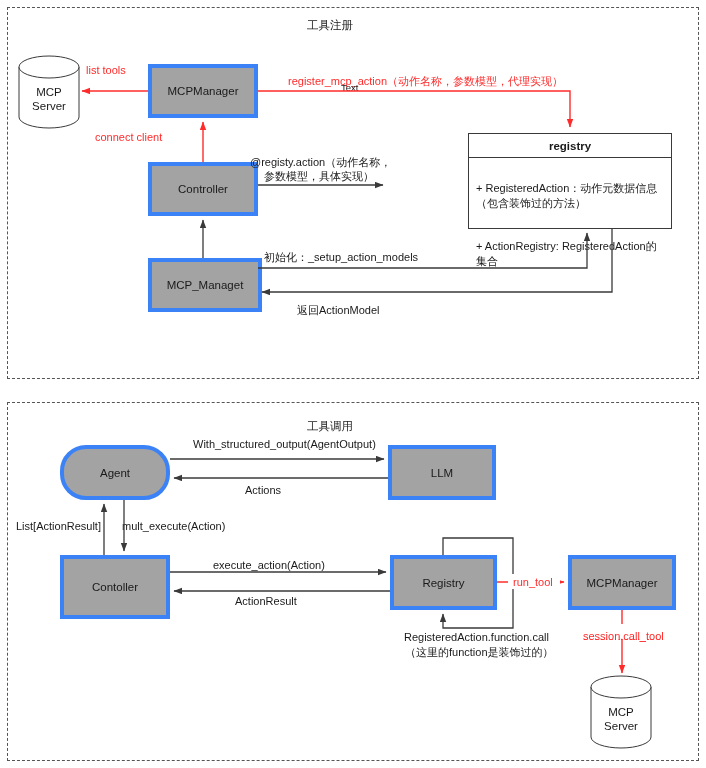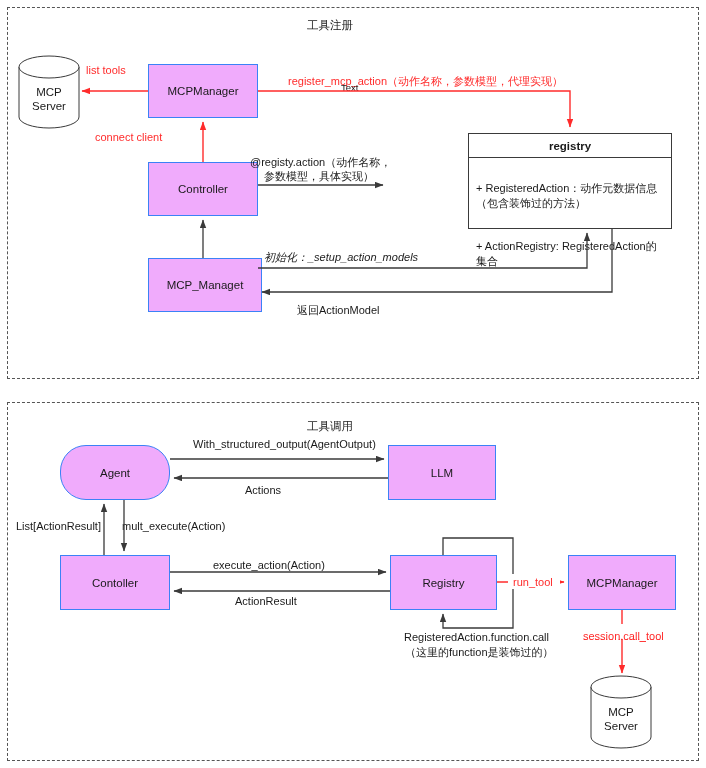--- a/index.html
+++ b/index.html
@@ -2,21 +2,21 @@
 <html><head>
 <meta charset="utf-8">
 <style>
   html,body{margin:0;padding:0;background:#ffffff;}
   body{width:706px;height:768px;position:relative;
        font-family:"Liberation Sans","DejaVu Sans",sans-serif;color:#1a1a1a;}
   .panel{position:absolute;border:1px dashed #555;box-sizing:border-box;background:#fff;}
   #panel-registration{left:7px;top:7px;width:692px;height:372px;}
   #panel-invocation{left:7px;top:402px;width:692px;height:359px;}
   .panel-title{position:absolute;font-size:11.5px;color:#222;white-space:nowrap;}
-  .node{position:absolute;border:1px solid #3b82f6;background:#f0abfc;box-sizing:border-box;
+  .node{position:absolute;border:4px solid #3b82f6;background:#a3a3a3;box-sizing:border-box;
         display:flex;align-items:center;justify-content:center;font-size:11.5px;color:#1a1a1a;}
   .umlbox{position:absolute;border:1px solid #3a3a3a;background:#fff;box-sizing:border-box;}
   .uml-header{height:23px;display:flex;align-items:center;justify-content:center;
               font-weight:bold;font-size:11.5px;border-bottom:1px solid #3a3a3a;}
   .uml-row{font-size:11px;padding:6px 7px 2px 7px;line-height:1.35;margin-top:17px;}
   .uml-row.second{padding-top:9px;}
   .lbl{position:absolute;font-size:11px;color:#1a1a1a;white-space:nowrap;line-height:1.35;}
   .lbl.red{color:#ff2b2b;}
   svg.edges{position:absolute;left:0;top:0;width:706px;height:768px;overflow:visible;pointer-events:none;}
   .cyl{position:absolute;}
@@ -56,36 +56,36 @@
 （包含装饰过的方法）</div>
   <div class="uml-row second">+ ActionRegistry: RegisteredAction的集合</div>
 </div>
 
 <div class="lbl red" style="left:86px;top:63px;">list tools</div>
 <div class="lbl red" style="left:95px;top:130px;">connect  client</div>
 <div class="lbl red" style="left:288px;top:74px;">register_mcp_action（动作名称，参数模型，代理实现）</div>
 <div class="lbl" style="left:341px;top:82px;font-size:9.5px;">Text</div>
 <div class="lbl" style="left:250px;top:155px;">@registy.action（动作名称，</div>
 <div class="lbl" style="left:264px;top:169px;">参数模型，具体实现）</div>
-<div class="lbl" style="left:264px;top:250px;font-style:italic;">初始化：_setup_action_models</div>
+<div class="lbl" style="left:264px;top:250px;">初始化：_setup_action_models</div>
 <div class="lbl" style="left:297px;top:303px;">返回ActionModel</div>
 
 <div class="panel" id="panel-invocation"></div>
 
 <div class="panel-title" style="left:307px;top:419px;">工具调用</div>
 
 <div class="node" id="box-agent" style="left:60px;top:445px;width:110px;height:55px;border-radius:26px;">
   <span>Agent</span>
 </div>
 
 <div class="node" id="box-llm" style="left:388px;top:445px;width:108px;height:55px;">
   <span>LLM</span>
 </div>
 
-<div class="node" id="box-contoller" style="left:60px;top:555px;width:110px;height:55px;">
+<div class="node" id="box-contoller" style="left:60px;top:555px;width:110px;height:64px;">
   <span>Contoller</span>
 </div>
 
 <div class="node" id="box-registry2" style="left:390px;top:555px;width:107px;height:55px;">
   <span>Registry</span>
 </div>
 
 <div class="node" id="box-mcpmanager2" style="left:568px;top:555px;width:108px;height:55px;">
   <span>MCPManager</span>
 </div>

